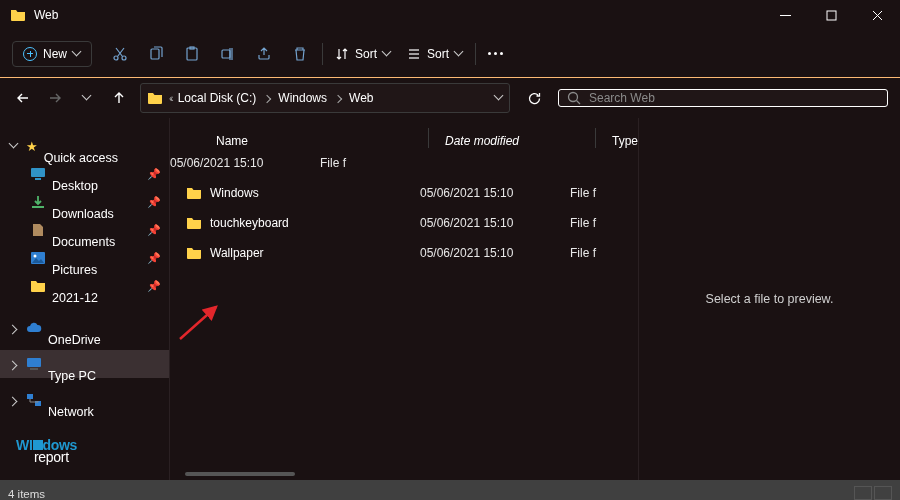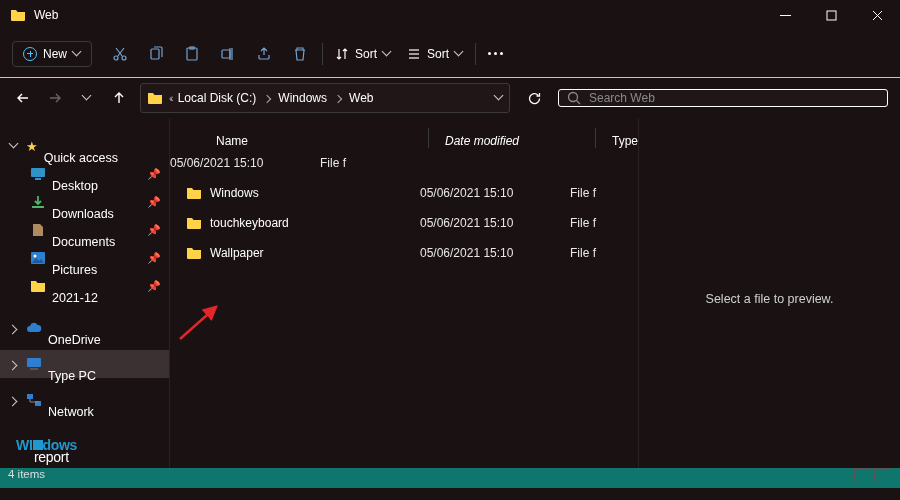--- a/index.html
+++ b/index.html
@@ -60,21 +60,21 @@
   .col-divider { width: 1px; height: 20px; background: #3a3a3a; }
   .rows { flex: 1; }
   .row { display: flex; align-items: center; height: 30px; }
   .row .cell-name { width: 250px; display: flex; align-items: center; gap: 8px; padding-left: 16px; }
   .row .cell-date { width: 150px; color: #e8e8e8; }
   .row .cell-type { flex: 1; color: #e8e8e8; }
 
   .preview { flex: 1; border-left: 1px solid #2a2022; display: flex; align-items: center; justify-content: center; color: #d0d0d0; font-size: 12.5px; }
 
   
-  .statusbar { position: absolute; bottom: 12px; left: 0; right: 0; height: 20px; display: flex; align-items: flex-start; padding: 0 8px; background: #0f766e; color: #ddd; font-size: 11.5px; }
+  .statusbar { position: absolute; bottom: 0; left: 0; right: 0; height: 20px; display: flex; align-items: flex-end; padding: 0 8px; background: #404040; color: #ddd; font-size: 11.5px; }
   .statusbar .viewmodes { margin-left: auto; display: flex; gap: 2px; }
   .viewmode { width: 18px; height: 14px; border: 1px solid #555; }
 
   
   .folder-svg { fill: #ffd24a; }
   
   .annotation-arrow { position: absolute; left: 176px; top: 303px; pointer-events: none; }
 
   .watermark { position: absolute; left: 16px; bottom: 36px; color: #1f98d0; font-weight: 700; font-size: 14px; line-height: 0.9; letter-spacing: -0.3px; }
   .watermark .r2 { color: #fff; font-weight: 400; margin-left: 18px; }

